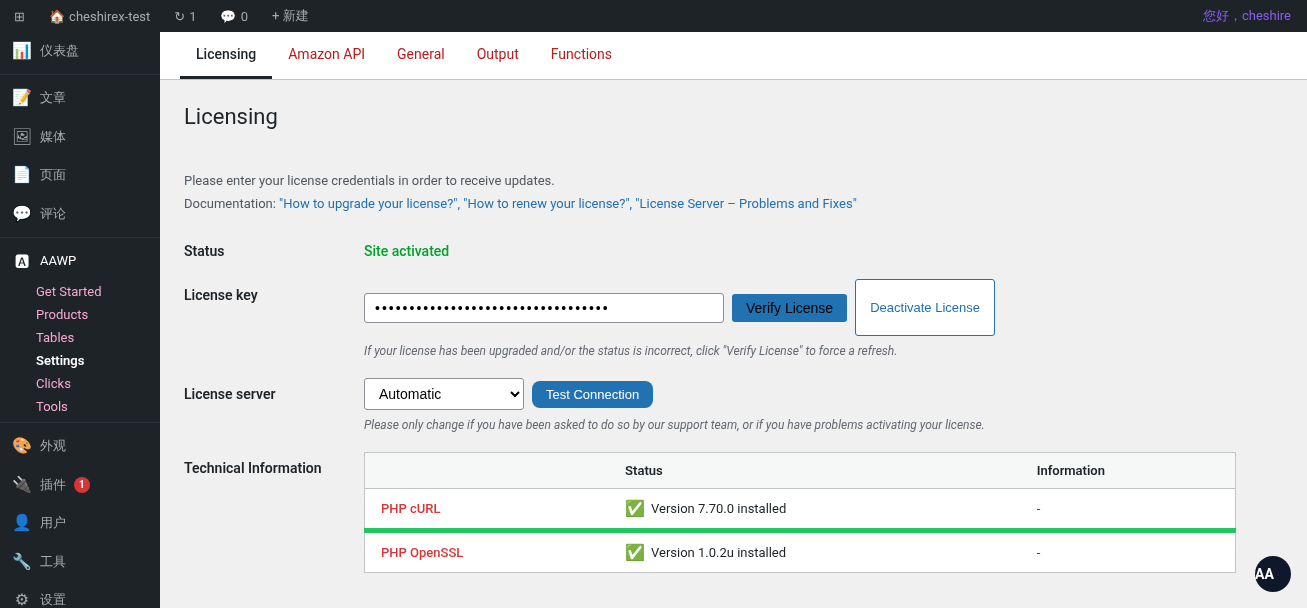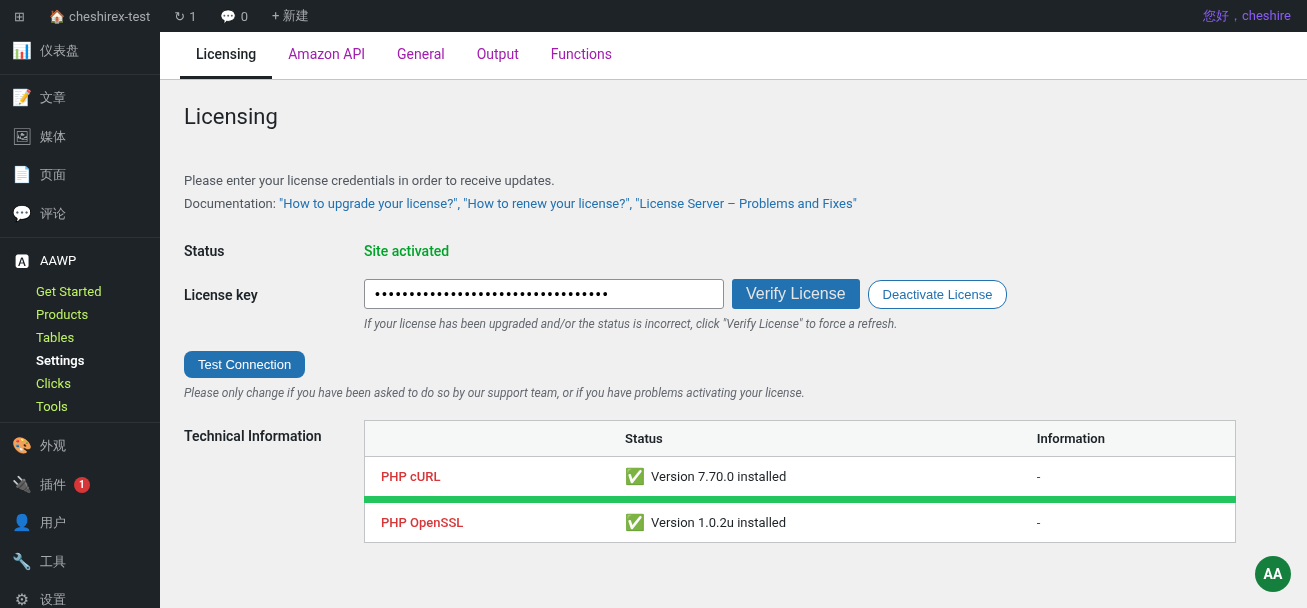--- a/index.html
+++ b/index.html
@@ -59,21 +59,21 @@
       align-items: center;
       gap: 8px;
       padding: 8px 12px;
       color: #a7aaad;
       cursor: pointer;
       font-size: 13px;
       line-height: 1.4;
     }
     .sidebar-item.section-active { color: #fff; }
     .sidebar-icon { font-size: 16px; width: 20px; text-align: center; }
-    .sidebar-sub { padding-left: 36px; padding-top: 4px; padding-bottom: 4px; color: #bef264; cursor: pointer; font-size: 13px; }
+    .sidebar-sub { padding-left: 36px; padding-top: 4px; padding-bottom: 4px; color: #f9a8d4; cursor: pointer; font-size: 13px; }
     .sidebar-sub.active { color: #fff; font-weight: 600; }
     .sidebar-divider { border-top: 1px solid #2c3338; margin: 4px 0; }
 
     
     .main-content {
       margin-left: 160px;
       margin-top: 32px;
       padding: 0;
       min-height: calc(100vh - 32px);
       background: #f0f0f1;
@@ -84,21 +84,21 @@
       background: #fff;
       border-bottom: 1px solid #c3c4c7;
       padding: 0 20px;
       display: flex;
       gap: 0;
     }
     .tab {
       padding: 14px 16px;
       font-size: 14px;
       cursor: pointer;
-      color: #a21caf;
+      color: #b91c1c;
       border-bottom: 3px solid transparent;
       text-decoration: none;
     }
     .tab.active {
       color: #1d2327;
       border-bottom: 3px solid #1d2327;
       font-weight: 500;
     }
 
     
@@ -165,36 +165,36 @@
       padding: 6px 10px;
       border: 1px solid #8c8f94;
       border-radius: 3px;
       font-size: 14px;
       background: #fff;
       letter-spacing: 2px;
     }
 
     .btn-primary {
       background: #2271b1;
-      color: #e5e5e5;
+      color: #000000;
       border: none;
       padding: 6px 14px;
       border-radius: 3px;
-      font-size: 16px;
+      font-size: 14px;
       cursor: pointer;
       font-weight: 500;
       text-align: center;
     }
 
     .btn-secondary {
       background: #fff;
       color: #2271b1;
       border: 1px solid #2271b1;
-      padding: 6px 14px;
-      border-radius: 13px;
+      padding: 20px 14px;
+      border-radius: 3px;
       font-size: 13px;
       cursor: pointer;
     }
 
     .help-text {
       margin-top: 8px;
       font-size: 12px;
       color: #646970;
       font-style: italic;
     }
@@ -235,45 +235,44 @@
       text-align: left;
       font-size: 13px;
       font-weight: 600;
       color: #1d2327;
       background: #f6f7f7;
       border-bottom: 1px solid #c3c4c7;
     }
     .tech-table td {
       padding: 10px 16px;
       font-size: 13px;
-      border-bottom: 7px solid #22c55e;
+      border-bottom: 5px solid #22c55e;
       vertical-align: middle;
     }
     .tech-table tr:last-child td { border-bottom: none; }
     .tech-name { color: #d63638; font-weight: 500; }
     .status-ok {
       display: flex;
       align-items: center;
       gap: 6px;
       color: #1d2327;
     }
     .check-icon {
       color: #00a32a;
       font-size: 16px;
     }
 
     
     .user-avatar {
       width: 36px;
       height: 36px;
-      background: #15803d;
+      background: #0f172a;
       border-radius: 50%;
       display: flex;
       align-items: center;
-      justify-content: center;
       color: #fff;
       font-weight: bold;
       font-size: 14px;
       position: fixed;
       bottom: 16px;
       right: 16px;
     }
   </style>
 </head>
 <body>
@@ -419,22 +418,28 @@
           </button>
           <button class="btn-secondary">
             <span>Deactivate License</span>
           </button>
         </div>
         <div class="help-text">If your license has been upgraded and/or the status is incorrect, click "Verify License" to force a refresh.</div>
       </div>
     </div>
 
     <div class="form-row">
+      <div class="form-label">License server</div>
       <div class="form-field">
         <div class="server-row">
+          <select class="server-select">
+            <option>Automatic</option>
+            <option>Server 1</option>
+            <option>Server 2</option>
+          </select>
           <button class="btn-blue">
             <span>Test Connection</span>
           </button>
         </div>
         <div class="help-text">Please only change if you have been asked to do so by our support team, or if you have problems activating your license.</div>
       </div>
     </div>
 
     <div class="form-row" style="margin-top: 16px;">
       <div class="form-label">Technical Information</div>

